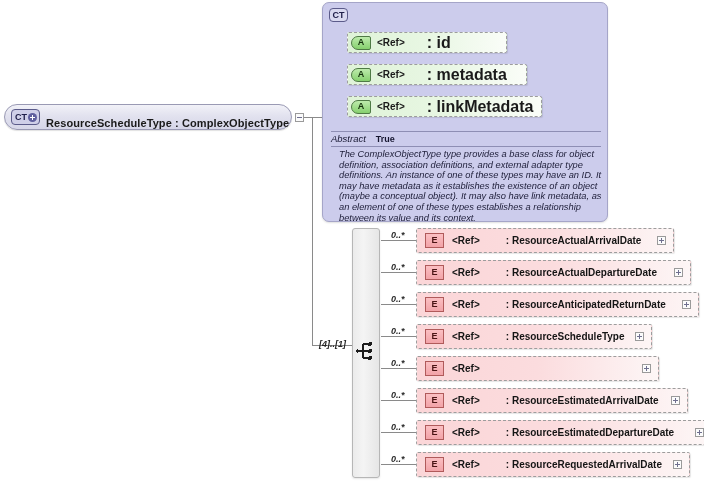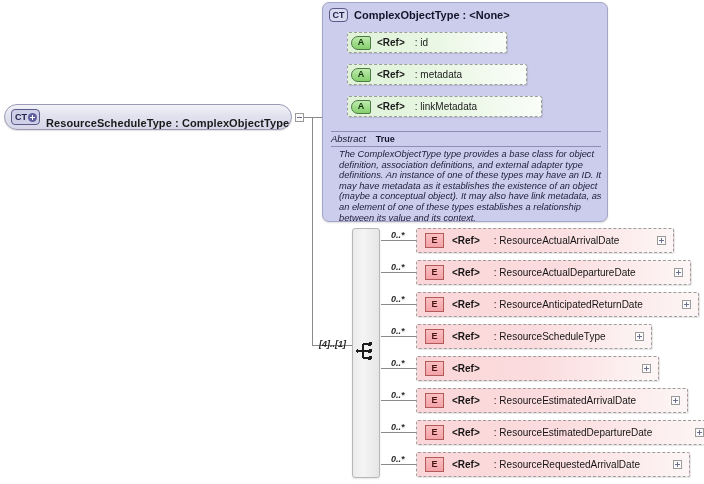--- a/index.html
+++ b/index.html
@@ -187,24 +187,24 @@
     flex: none;
   }
   .ref-text {
     font-size: 10px;
     font-weight: bold;
     color: #1a1a1a;
     margin-left: 6px;
     white-space: nowrap;
   }
   .name-text {
-    font-size: 10px;
-    font-weight: normal;
+    font-size: 16px;
+    font-weight: bold;
     color: #1a1a1a;
-    margin-left: 10px;
+    margin-left: 22px;
     white-space: nowrap;
   }
 
   
   .doc-sep {
     position: absolute;
     left: 8px;
     top: 128px;
     width: 270px;
     height: 1px;
@@ -308,23 +308,23 @@
   }
   .elem-ref {
     font-size: 10px;
     font-weight: bold;
     color: #151515;
     margin-left: 8px;
     white-space: nowrap;
   }
   .elem-name {
     font-size: 10px;
-    font-weight: normal;
+    font-weight: bold;
     color: #151515;
-    margin-left: 14px;
+    margin-left: 26px;
     white-space: nowrap;
   }
 </style>
 </head>
 <body>
 
 <div id="canvas">
 
   <svg id="wires" viewBox="0 0 704 484" width="704" height="484">
     <g stroke="#8a8a8a" stroke-width="1" fill="none" shape-rendering="crispEdges">
@@ -358,21 +358,20 @@
       <span class="plusdot"></span>
     </span>
     <span class="root-label">ResourceScheduleType : ComplexObjectType</span>
   </div>
   <div class="expander" style="left:295px; top:113px;"></div>
 
   <div class="ct-panel">
 
     <div class="ct-panel-header">
       <span class="ct-chip">CT</span>
-      <span class="ct-title">ComplexObjectType : &lt;None&gt;</span>
     </div>
 
     <div class="attr-row" style="left:24px; top:29px; width:160px;">
       <span class="a-badge">A</span>
       <span class="ref-text">&lt;Ref&gt;</span>
       <span class="name-text">: id</span>
     </div>
 
     <div class="attr-row" style="left:24px; top:61px; width:180px;">
       <span class="a-badge">A</span>

